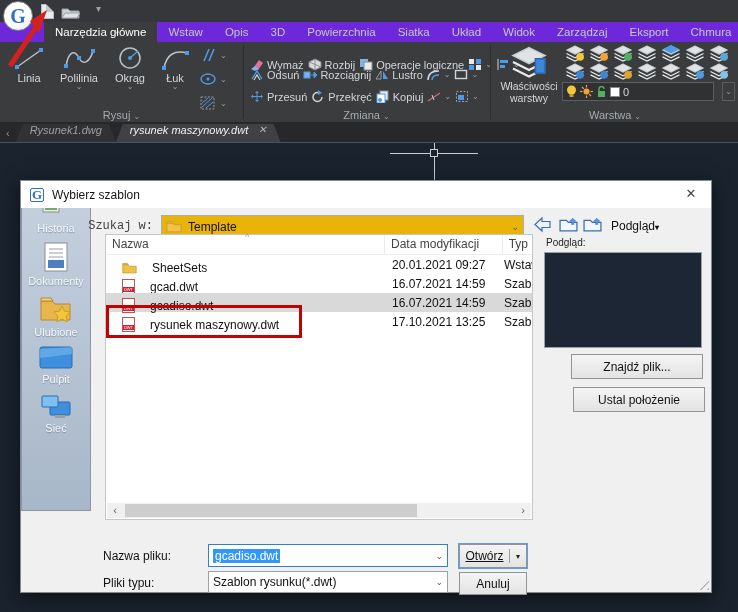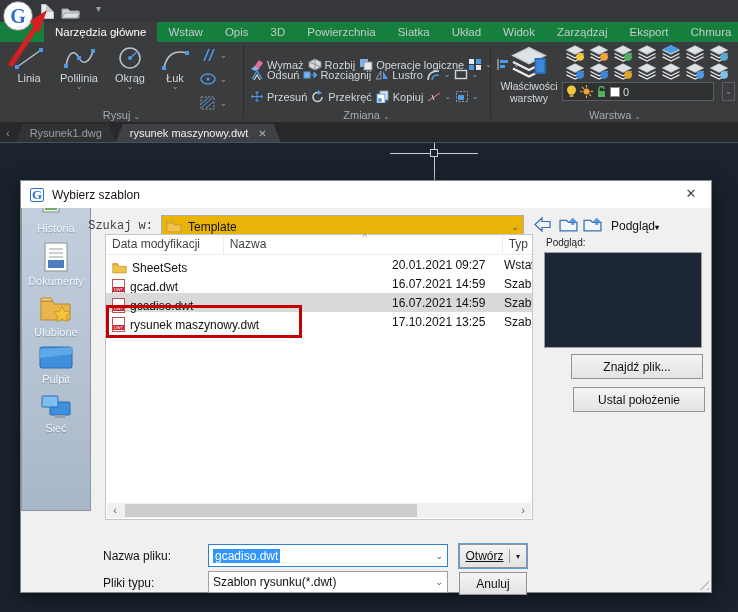--- a/index.html
+++ b/index.html
@@ -12,21 +12,21 @@
   #app-logo { left:3px; top:1px; width:30px; height:30px; border-radius:50%;
     background:radial-gradient(circle at 35% 30%, #ffffff 55%, #d8dde3);
     border:1px solid #7d8288; z-index:6; display:flex; align-items:center; justify-content:center;
     color:#2f6fd0; font-weight:bold; font-size:20px; font-family:"Liberation Serif", serif; }
   #qat-new { left:41px; top:4px; width:13px; height:15px; background:#e9ebee; border:1px solid #b9bcc0; }
   #qat-new::after { content:""; position:absolute; right:-1px; top:-1px; border:4px solid #35373a; border-left-color:#c4c7cb; border-bottom-color:#c4c7cb; }
   #qat-open { left:61px; top:6px; }
   #qat-custom { left:96px; top:3px; color:#9ba0a5; font-size:10px; }
 
   
-  #ribbontabs { left:0; top:22px; width:738px; height:20px; background:#15803d; display:flex; align-items:stretch; padding-left:44px; }
+  #ribbontabs { left:0; top:22px; width:738px; height:20px; background:#6d28d9; display:flex; align-items:stretch; padding-left:44px; }
   .rtab { display:flex; align-items:center; padding:0 11px; font-size:11.5px; color:#c6c9cc; white-space:nowrap; }
   .rtab.active { background:#3a3c3e; color:#ffffff; }
 
   
   #ribbon { left:0; top:42px; width:738px; height:80px; background:#3a3c3e; }
   .panel { position:absolute; top:0; height:80px; }
   .panel-sep { position:absolute; top:3px; width:1px; height:74px; background:#2c2e30; }
   .panel-footer { position:absolute; bottom:1px; left:0; right:0; text-align:center; font-size:11px; color:#a6abaf; }
   .bigtool { position:absolute; top:3px; width:50px; text-align:center; color:#d5d8da; font-size:11px; }
   .bigtool svg { display:block; margin:0 auto; }
@@ -36,22 +36,22 @@
   .chev { font-size:8px; color:#9aa0a5; }
   #layer-props { left:4px; top:4px; width:66px; text-align:center; color:#d5d8da; font-size:10.5px; line-height:1.15; }
   #layer-grid { left:72px; top:3px; display:grid; grid-template-columns:repeat(7,24px); grid-auto-rows:18px; }
   #layer-combo { left:70px; top:40px; width:152px; height:19px; background:#2f3133; border:1px solid #5b5e61; display:flex; align-items:center; gap:3px; padding:0 3px; color:#d5d8da; font-size:11px; }
   #layer-dd { right:3px; top:40px; width:13px; height:19px; border:1px solid #5b5e61; color:#9aa0a5; font-size:8px; text-align:center; line-height:18px; }
   .swatch { width:10px; height:10px; background:#fff; border:1px solid #888; }
 
   
   #doctabs { left:0; top:122px; width:738px; height:20px; background:#26282a; display:flex; align-items:flex-end; }
   #doctab-nav { color:#8a8f94; font-size:11px; padding:0 6px 3px 6px; }
-  .dtab { height:18px; display:flex; align-items:center; padding:0 14px; font-size:11px;
-    clip-path:polygon(7px 0, calc(100% - 7px) 0, 100% 100%, 0 100%); }
+  .dtab { height:18px; display:flex; padding:0 14px; font-size:11px;
+    clip-path:polygon(7px 0, calc(100% - 7px) 0, 100% 100%, 0 100%);font-style:italic; }
   .dtab.inactive { background:#303234; color:#9aa0a6; }
   .dtab.active { background:#3f4144; color:#f0f0f2; gap:10px; }
   .dtab .x { color:#b0b4b8; font-size:10px; }
 
   
   #canvas { left:0; top:142px; width:738px; height:470px; background:#1a232e; border-top:1px solid #46525f; }
   .ch-h { left:390px; top:10px; width:88px; height:1px; background:#c8cdd2; }
   .ch-v { left:434px; top:0px; width:1px; height:38px; background:#c8cdd2; }
   .ch-c { left:430px; top:6px; width:8px; height:8px; border:1px solid #c8cdd2; background:#1a232e; }
 
@@ -80,21 +80,21 @@
 
   #list { left:84px; top:53px; width:428px; height:286px; background:#fff; border:1px solid #c3c7cb; }
   #list-header { display:flex; height:20px; border-bottom:1px solid #ececec; font-size:12px; color:#444; }
   #list-header .hc { padding:2px 4px 0 6px; border-right:1px solid #ececec; position:relative; }
   .hc-name { width:280px; }
   .hc-date { width:118px; }
   .hc-type { flex:1; border-right:none !important; }
   #sort-caret { position:absolute; left:50%; top:-3px; color:#999; font-size:9px; }
   .lrow { display:flex; align-items:center; height:19px; font-size:12px; color:#111; position:relative; }
   .lrow.sel { background:#d9d9d9; }
-  .lc-name { width:280px; display:flex; align-items:center; gap:5px; padding-left:6px; overflow:hidden; white-space:nowrap;margin-top:6px; }
+  .lc-name { width:280px; display:flex; align-items:center; gap:15px; padding-left:16px; overflow:hidden; white-space:nowrap;margin-top:6px; }
   .lc-date { width:118px; padding-left:6px; }
   .lc-type { flex:1; overflow:hidden; white-space:nowrap; }
   .dwt-ico { width:13px; height:15px; background:#fff; border:1px solid #b55; position:relative; flex:none; }
   .dwt-ico::after { content:"DWT"; position:absolute; left:0; right:0; bottom:1px; background:#c23; color:#fff; font-size:4px; text-align:center; line-height:5px; }
   #hscroll { position:absolute; left:1px; right:1px; bottom:1px; height:15px; background:#f0f0f0; display:flex; align-items:center; }
   .sarr { width:16px; text-align:center; color:#606060; font-size:11px; line-height:15px; }
   #hthumb { width:292px; height:13px; background:#cdcdcd; margin-left:2px; }
   #hspacer { flex:1; }
 
   #lbl-preview { left:525px; top:56px; font-size:10px; color:#222; }
@@ -534,26 +534,26 @@
         <rect x="12" y="10" width="20" height="13" rx="1" fill="#3f8fdc" stroke="#2a6cb4"></rect>
         <rect x="4" y="4" width="16" height="11" rx="1" fill="#7fc0ee" stroke="#2a6cb4"></rect>
         <rect x="17" y="23" width="10" height="3" fill="#9aa0a5"></rect>
       </svg>
       <span>Sieć</span>
     </div>
   </div>
 
   <div id="list" class="abs">
     <div id="list-header">
-      <div class="hc hc-date">
-        <span>Data modyfikacji</span>
-      </div>
       <div class="hc hc-name">
         <span>Nazwa</span>
         <span id="sort-caret">^</span>
+      </div>
+      <div class="hc hc-date">
+        <span>Data modyfikacji</span>
       </div>
       <div class="hc hc-type">
         <span>Typ</span>
       </div>
     </div>
 
     <div class="lrow">
       <div class="lc-name">
           <svg width="15" height="12" viewBox="0 0 18 14">
             <use href="#sym-folder-y"></use>

